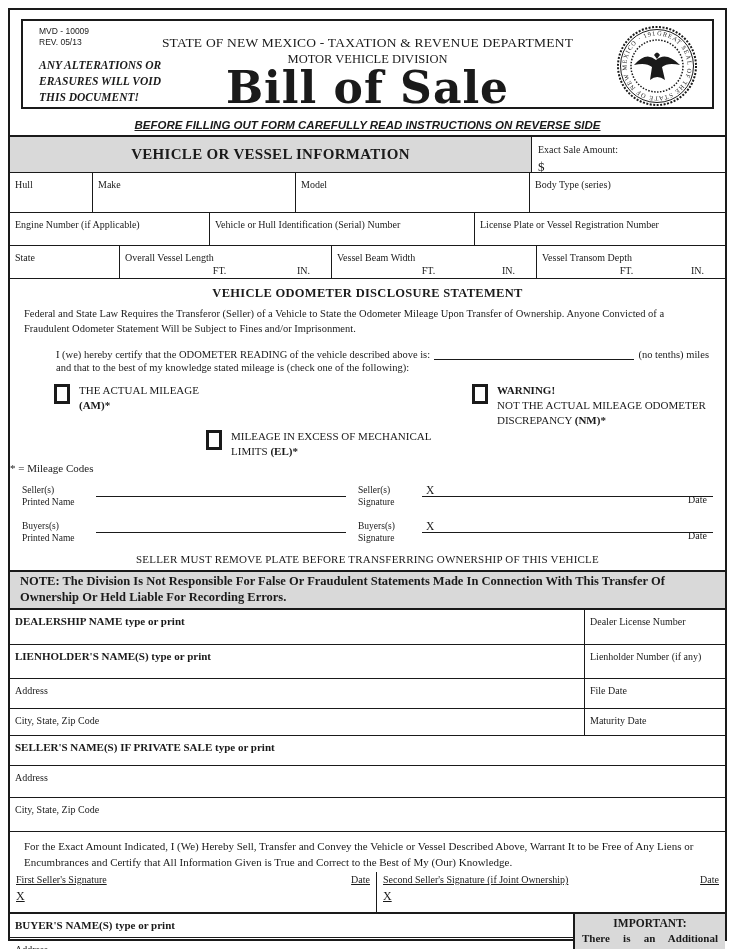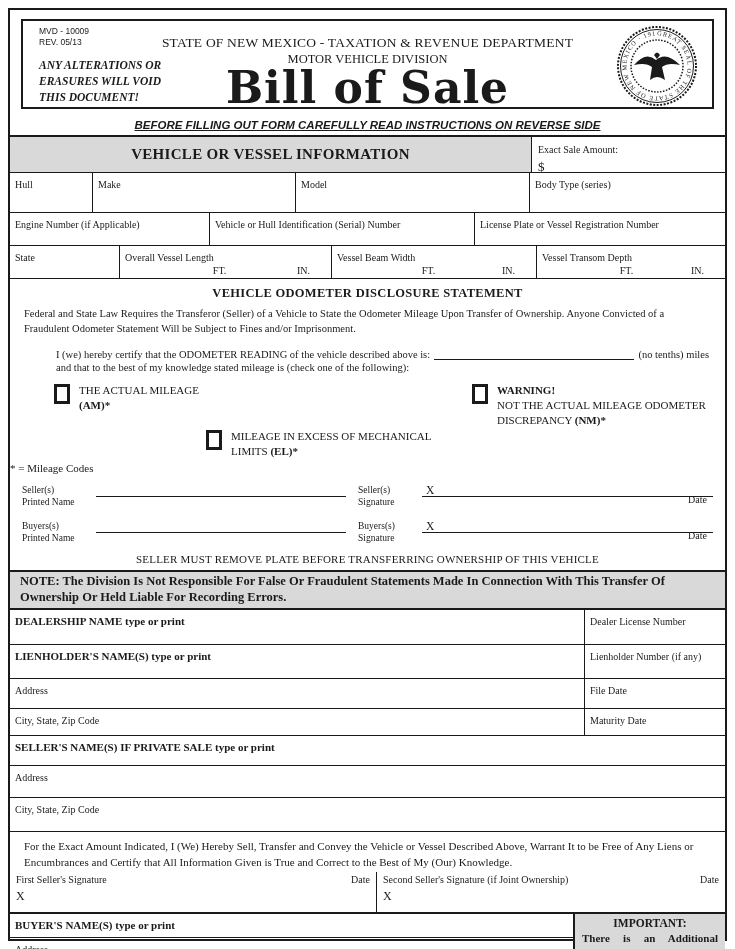--- a/index.html
+++ b/index.html
@@ -62,21 +62,21 @@
   .sig-x{position:absolute;left:4px;bottom:0px;font-size:11.5px;}
   .sig-date{position:absolute;right:6px;top:-2px;font-size:10px;}
   .plate-note{text-align:center;font-size:11px;margin:7px 0 3px 0;letter-spacing:.2px;}
   
   .note-banner{flex:none;background:var(--bar-gray);border-bottom:2px solid var(--ink);padding:2px 10px 3px 10px;font-weight:bold;font-size:12.5px;line-height:1.25;}
   
   .right-col{width:140px;flex:none;}
   .left-col{flex:1;}
   
   .sale-para{margin:7px 14px 2px 14px;font-size:11px;line-height:1.4;}
-  .sale-sigs{display:flex;flex:none;height:42px;border-bottom:2.5px solid var(--ink);}
+  .sale-sigs{display:flex;flex:none;height:42px;border-bottom:2.5px solid var(--ink);text-decoration:underline;}
   .sale-half{position:relative;padding:2px 6px;}
   .sale-half-l{width:367px;border-right:1.5px solid var(--ink);flex:none;}
   .sale-half-r{flex:1;}
   .sale-lbl-row{display:flex;justify-content:space-between;font-size:10px;}
   .sale-x{font-size:12px;margin-top:4px;}
   
   .buyer-wrap{display:flex;flex:1;}
   .buyer-left{flex:1;display:flex;flex-direction:column;}
   .buyer-row{border-bottom:1.5px solid var(--ink);padding:1px 5px;}
   .buyer-row:last-child{border-bottom:none;}

